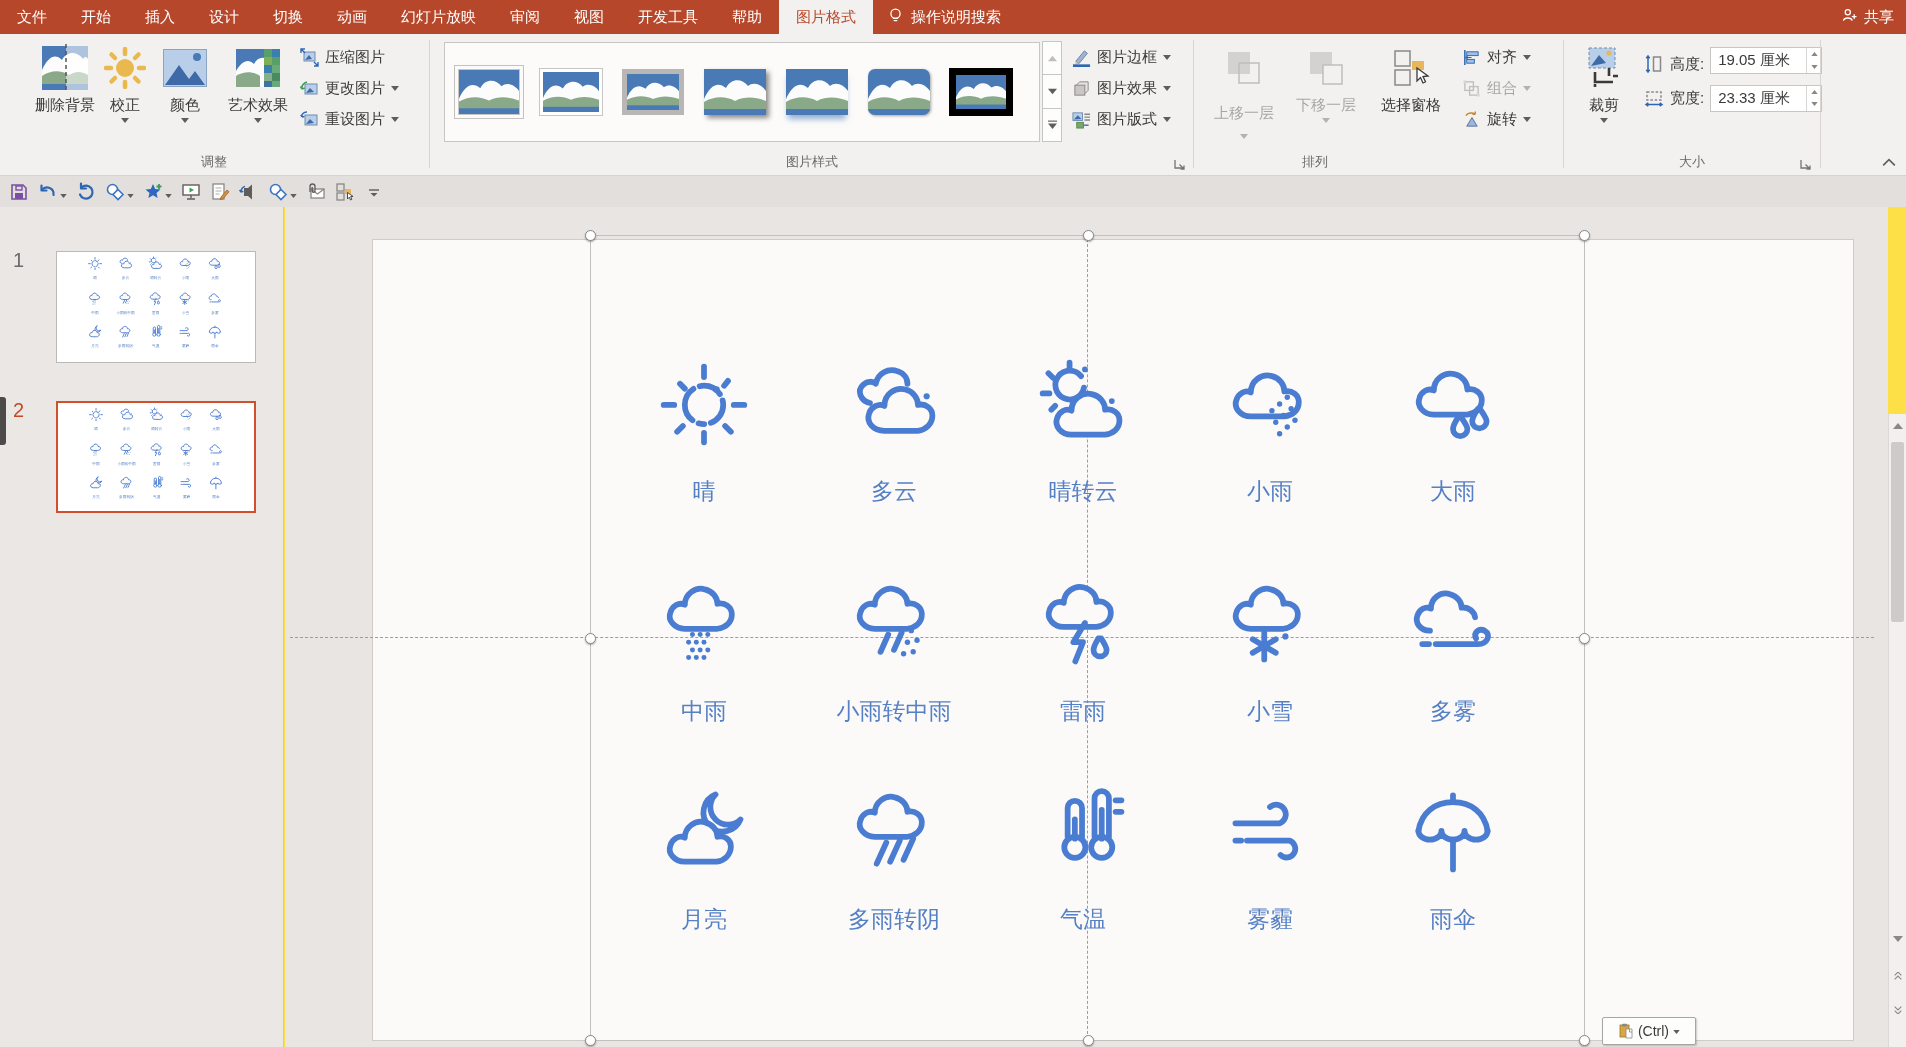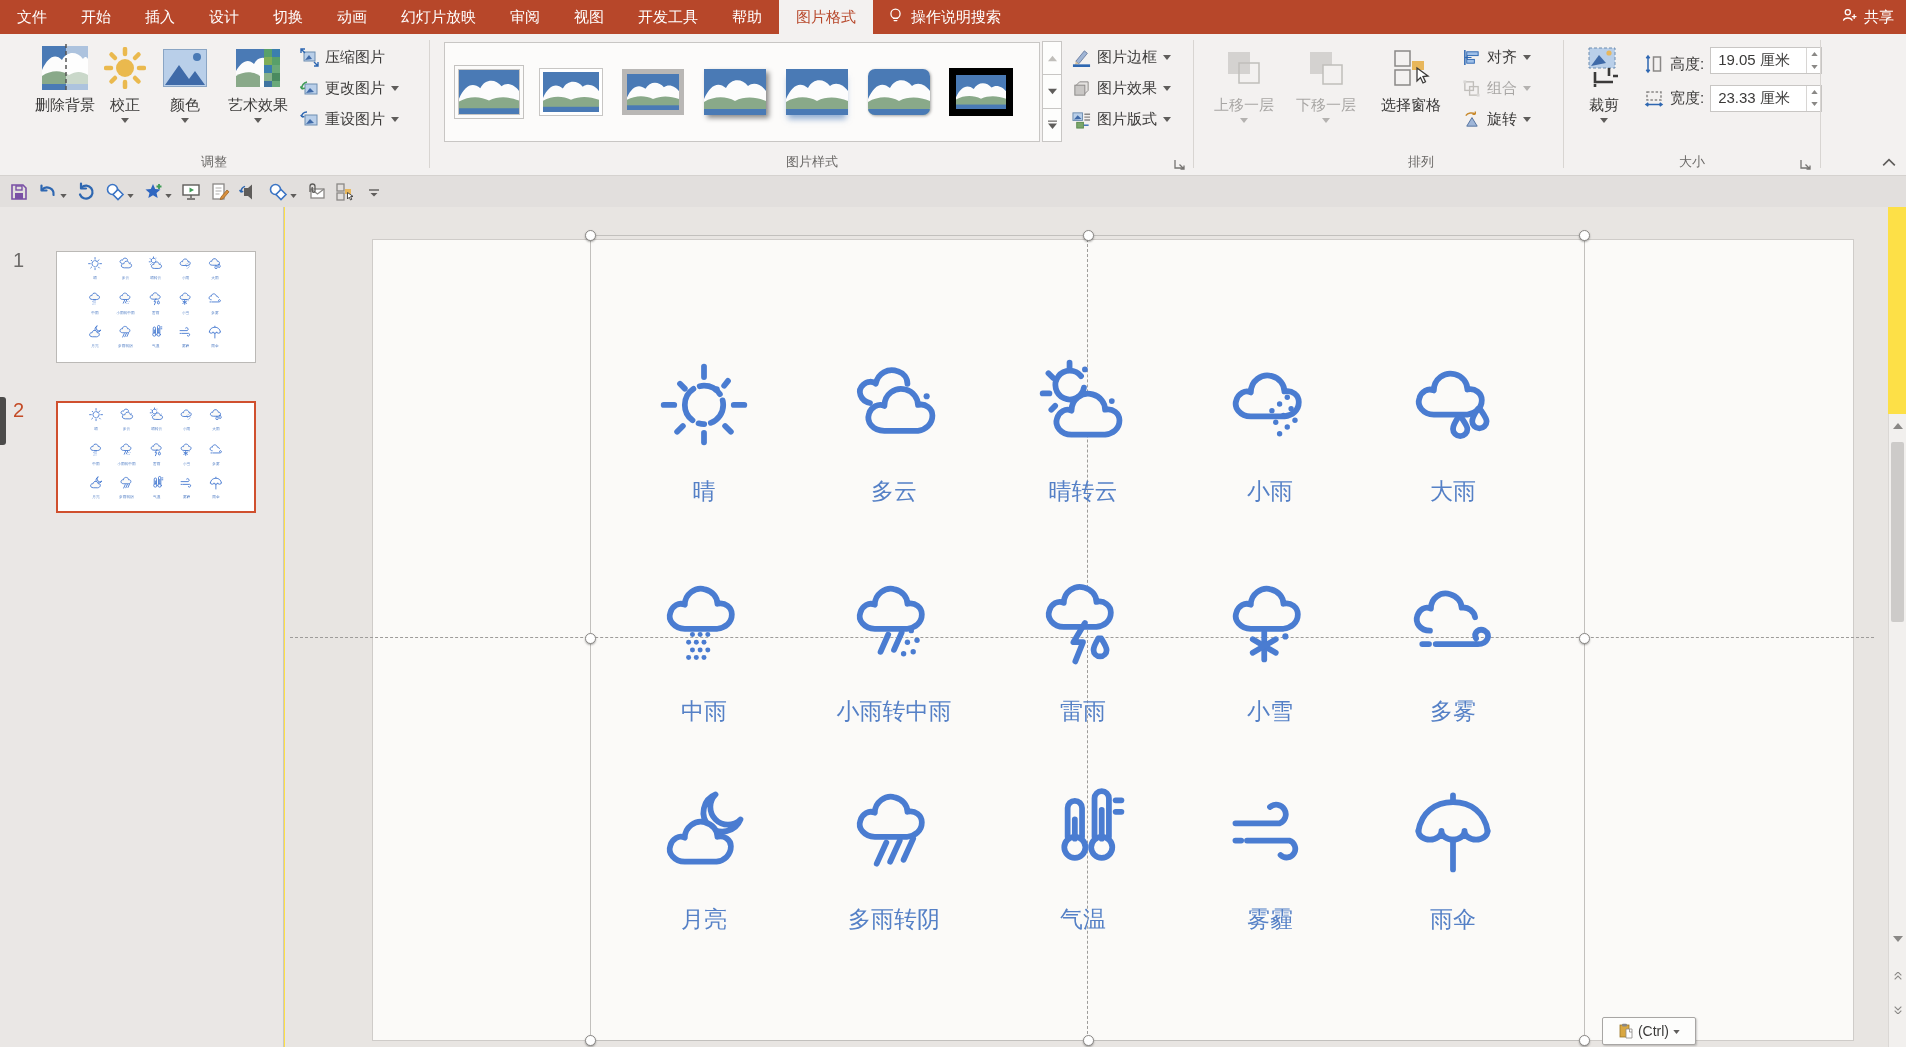--- a/index.html
+++ b/index.html
@@ -375,21 +375,21 @@
           </svg>
       </div>
     </div>
     <div class="grplabel" style="left:432px;width:760px;">图片样式</div>
     <svg class="dlg" style="left:1172px;" viewBox="0 0 14 14">
         <path d="M3 3 v8 h8" fill="none" stroke="#767472" stroke-width="1.3"></path>
         <path d="M7.5 7.5 L12 12 M12 8.5 V12 H8.5" stroke="#767472" fill="none" stroke-width="1.3"></path>
       </svg>
     <div class="gsep" style="left:1193px;"></div>
 
-    <div class="bb dis" style="left:1204px;width:80px;">
+    <div class="bb dis" style="left:1204px;width:80px;gap:8px;">
       <div class="ic">
         <svg width="38" height="38" viewBox="0 0 38 38">
             <rect x="3" y="3" width="22" height="22" fill="#d4d2d0"></rect>
             <rect x="14" y="14" width="20" height="20" fill="none" stroke="#c0beba" stroke-width="1.5"></rect>
           </svg>
       </div>
       <div class="lb">上移一层</div>
       <svg class="caret" viewBox="0 0 8 5">
           <path d="M0 0 h8 L4 5 Z"></path>
         </svg>
@@ -446,21 +446,21 @@
         <svg class="si" viewBox="0 0 20 20">
             <path d="M5 17 h11 L10.5 8 Z" fill="#9fb6d8" stroke="#51709c" stroke-width="1"></path>
             <path d="M4 6 a6.5 5.5 0 0 1 10 -1.5 M14 4.5 v-3 M14 4.5 h-3" stroke="#c88a2e" fill="none" stroke-width="1.5"></path>
           </svg>
         <span>旋转</span>
         <svg class="caret" viewBox="0 0 8 5">
             <path d="M0 0 h8 L4 5 Z"></path>
           </svg>
       </div>
     </div>
-    <div class="grplabel" style="left:1238px;width:366px;">排列</div>
+    <div class="grplabel" style="left:1132px;width:366px;">排列</div>
     <div class="gsep" style="left:1563px;"></div>
 
     <div class="bb" style="left:1572px;width:64px;">
       <div class="ic">
         <svg width="42" height="44" viewBox="0 0 42 44">
             <rect x="6" y="2" width="26" height="20" fill="#b9cfe9" stroke="#6d8db0" stroke-dasharray="3 2"></rect>
             <path d="M8 20 L16 9 L23 17 Z" fill="#3f6aa8"></path>
             <circle cx="26" cy="7" r="2.6" fill="#e8b75c"></circle>
             <path d="M12 26 V36 H30 M26 22 V30" stroke="#3b3a39" stroke-width="2.6" fill="none"></path>
             <path d="M30 30 h5 M12 41 v-3" stroke="#3b3a39" stroke-width="2.6"></path>

